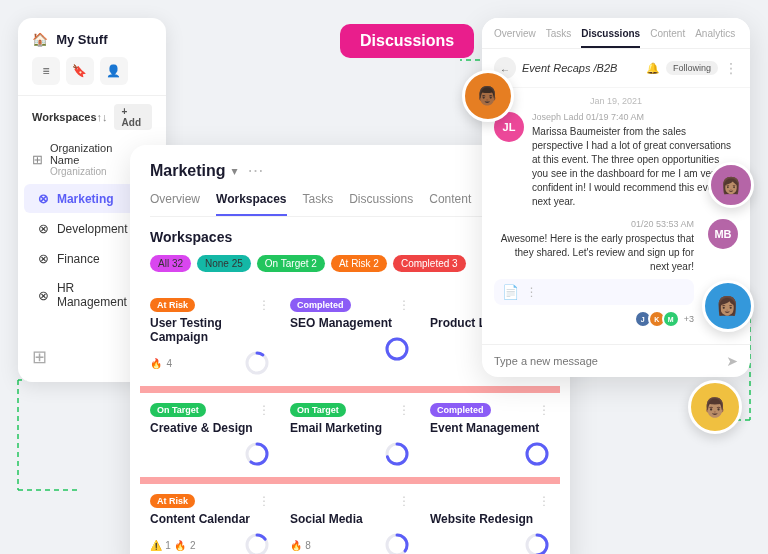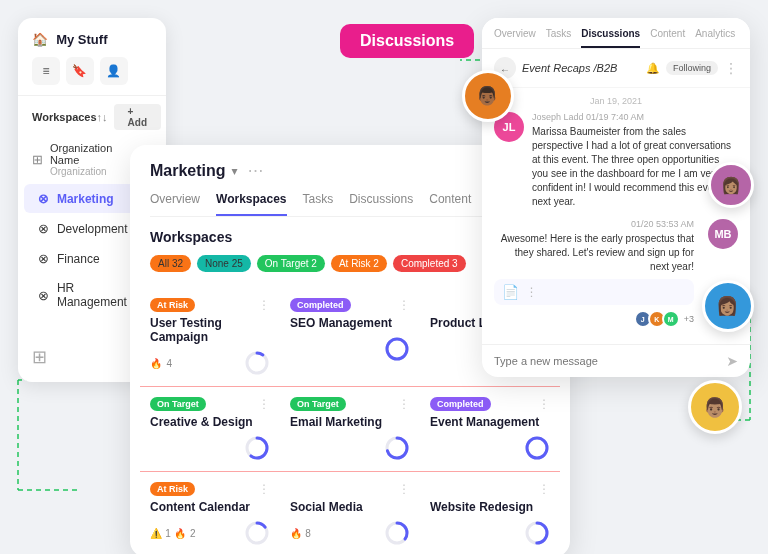--- a/index.html
+++ b/index.html
@@ -55,21 +55,21 @@
       font-size: 11px;
       font-weight: 600;
       color: #333;
     }
     .workspaces-actions {
       display: flex; align-items: center; gap: 6px;
     }
     .sort-icon { font-size: 11px; color: #888; cursor: pointer; }
     .add-btn {
       font-size: 10px; color: #555; background: #f0f0f0;
-      border-radius: 4px; padding: 2px 14px; cursor: pointer;
+      border-radius: 4px; padding: 2px 8px; cursor: pointer;
     }
     .org-item {
       display: flex; align-items: center; justify-content: space-between;
       padding: 6px 14px;
     }
     .org-left { display: flex; align-items: center; gap: 7px; }
     .org-icon { font-size: 13px; color: #888; }
     .org-text { font-size: 11px; color: #333; }
     .org-sub { font-size: 10px; color: #aaa; }
     .org-more { font-size: 12px; color: #bbb; cursor: pointer; }
@@ -136,36 +136,36 @@
     .workspaces-section { padding: 12px 20px 4px 20px; }
     .workspaces-title {
       font-size: 14px; font-weight: 700; color: #1a1a2e; margin-bottom: 10px;
     }
     .filter-row {
       display: flex; gap: 6px; align-items: center; margin-bottom: 12px; flex-wrap: wrap;
     }
     .filter-badge {
       font-size: 10px; border-radius: 20px; padding: 3px 8px; cursor: pointer; font-weight: 500;
     }
-    .filter-all { background: #f97316; color: #333; }
+    .filter-all { background: #d946ef; color: #333; }
     .filter-none { background: #14b8a6; color: #333; }
     .filter-ontarget { background: #22c55e; color: #fff; }
     .filter-atrisk { background: #f97316; color: #fff; }
     .filter-completed { background: #ef4444; color: #fff; }
 
     
     .workspace-grid {
       display: grid;
       grid-template-columns: 1fr 1fr 1fr;
       gap: 0;
       padding: 0 10px;
     }
     .ws-cell {
       padding: 10px;
-      border-bottom: 1px solid #fca5a5;
+      border-bottom: 7px solid #fca5a5;
     }
     .ws-cell-header {
       display: flex; align-items: center; justify-content: space-between; margin-bottom: 4px;
     }
     .ws-badge {
       font-size: 9px; border-radius: 10px; padding: 2px 7px; font-weight: 600; display: inline-block;
     }
     .badge-atrisk { background: #f97316; color: #fff; }
     .badge-completed { background: #8b5cf6; color: #fff; }
     .badge-ontarget { background: #22c55e; color: #fff; }

